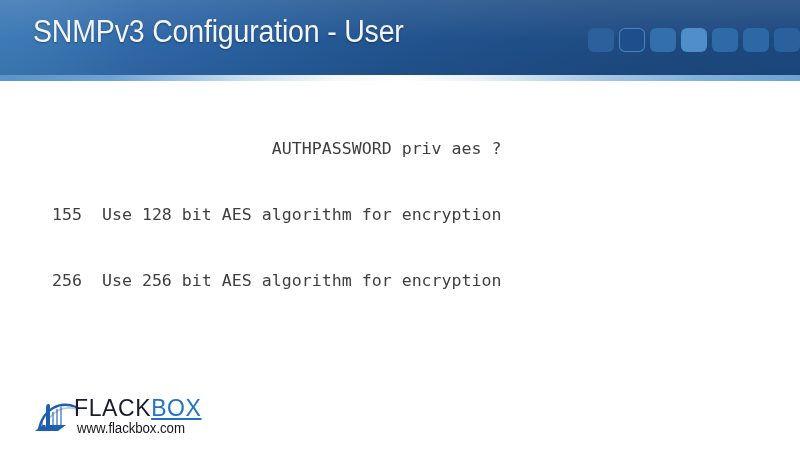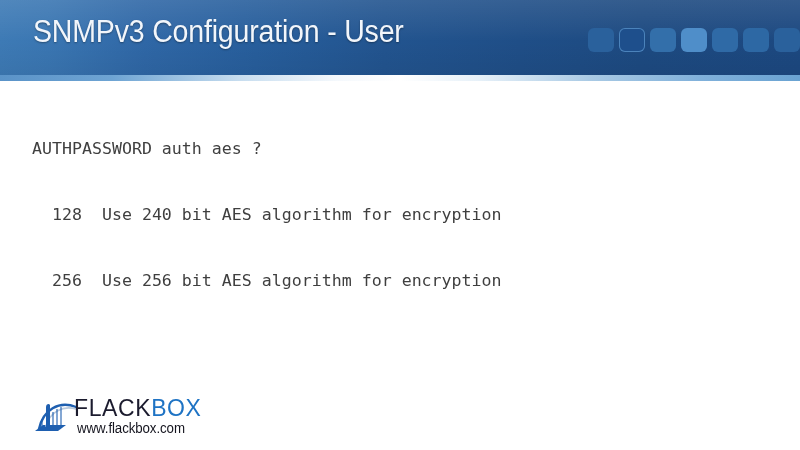--- a/index.html
+++ b/index.html
@@ -9,20 +9,21 @@
   }
   body {
     font-family: "Liberation Sans", sans-serif;
   }
   .slide {
     position: relative;
     width: 800px;
     height: 450px;
     background: #ffffff;
     overflow: hidden;
+    text-align: right;
   }
 
   
   .header {
     position: absolute;
     left: 0;
     top: 0;
     width: 800px;
     height: 75px;
     background:
@@ -133,21 +134,21 @@
     left: 41px;
     top: 0px;
     font-family: "Liberation Sans", sans-serif;
     font-size: 23px;
     font-weight: 400;
     letter-spacing: 0.6px;
     white-space: nowrap;
     line-height: 25px;
   }
   .wm-flack { color: #1b1b2e; margin-top: 48px; }
-  .wm-box { color: #1e73c4; }
+  .wm-box { color: #1e73c4; text-decoration: underline; }
   .logo-url {
     position: absolute;
     left: 44px;
     top: 24px;
     font-family: "Liberation Sans", sans-serif;
     font-size: 14px;
     color: #15151f;
     letter-spacing: -0.1px;
     white-space: nowrap;
     transform: scaleX(0.95);
@@ -168,22 +169,22 @@
       <div class="sq" style="left:62px; background:#336faa;"></div>
       <div class="sq" style="left:93px; background:#4f8ec9;"></div>
       <div class="sq" style="left:124px;background:#2f6aa6;"></div>
       <div class="sq" style="left:155px;background:#2d68a4;"></div>
       <div class="sq" style="left:186px;background:#2a619c;"></div>
     </div>
   </div>
   <div class="header-underline"></div>
 
   <div class="body-text">
-    <span class="line">AUTHPASSWORD auth aes ?</span>
-    <span class="line">  128  Use 240 bit AES algorithm for encryption</span>
+    <span class="line">AUTHPASSWORD priv aes ?</span>
+    <span class="line">  155  Use 128 bit AES algorithm for encryption</span>
     <span class="line">  256  Use 256 bit AES algorithm for encryption</span>
   </div>
 
   <div class="logo">
     <div class="logo-mark">
       <svg width="48" height="38" viewBox="0 0 48 38" xmlns="http://www.w3.org/2000/svg">
 
         <path d="M2 33 L10 27 L33 27 L25 33 Z" fill="#1e5fb0"></path>
 
         <path d="M6 31 C 10 12, 26 2, 43 9" stroke="#1e5fb0" stroke-width="2.4" fill="none" stroke-linecap="round"></path>

